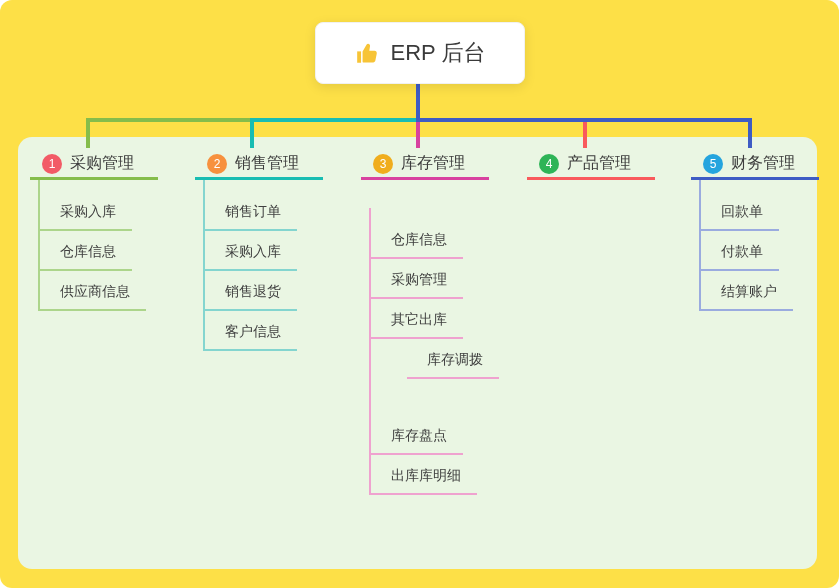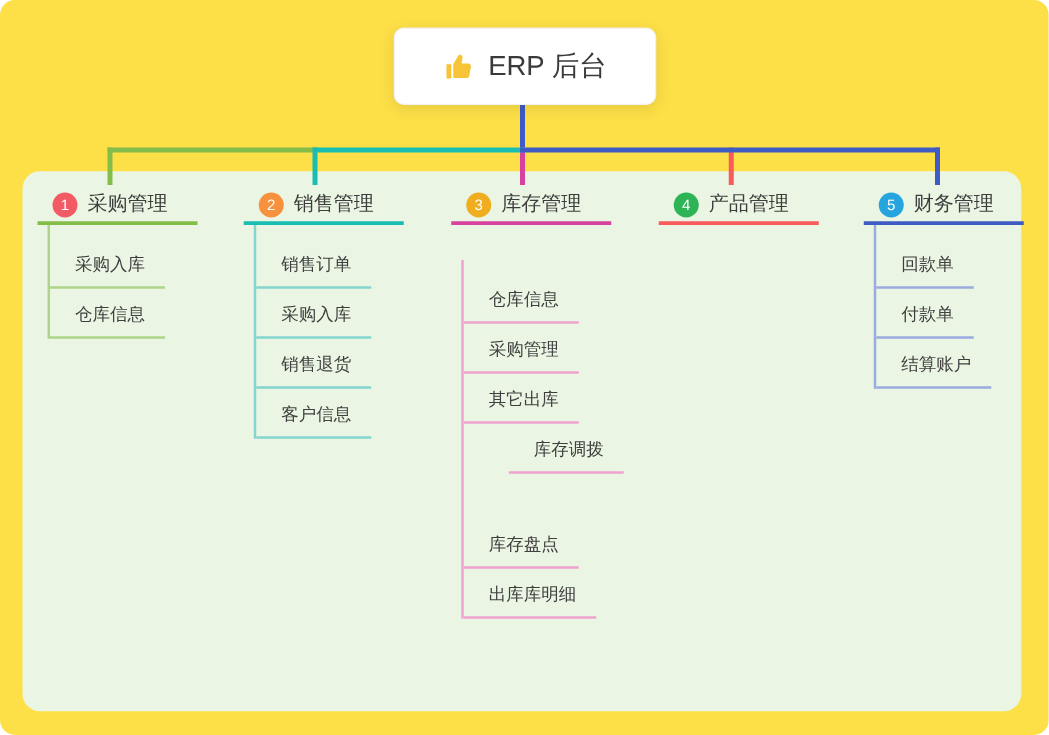--- a/index.html
+++ b/index.html
@@ -67,20 +67,21 @@
     <div class="seg h" style="left: 250px; width: 170px; background: rgb(25, 189, 178);"></div>
     <div class="seg h" style="left: 416px; width: 336px; background: rgb(62, 92, 196);"></div>
     <div class="branch" style="left: 30px;">
       <div class="branch-header" style="border-bottom-color: rgb(133, 189, 75);">
         <span class="badge" style="background: rgb(242, 91, 102);">1</span>
         <span class="branch-label">采购管理</span>
       </div>
       <div class="items" style="border-left-color: rgb(172, 213, 139);">
         <div class="item" style="border-bottom-color: rgb(172, 213, 139);">采购入库</div>
         <div class="item" style="border-bottom-color: rgb(172, 213, 139);">仓库信息</div>
+        <div class="item" style="border-bottom-color: rgb(172, 213, 139);">供应商信息</div>
       </div>
     </div>
 
     <div class="branch" style="left: 195px;">
       <div class="branch-header" style="border-bottom-color: rgb(25, 189, 178);">
         <span class="badge" style="background: rgb(247, 145, 62);">2</span>
         <span class="branch-label">销售管理</span>
       </div>
       <div class="items" style="border-left-color: rgb(132, 213, 207);">
         <div class="item" style="border-bottom-color: rgb(132, 213, 207);">销售订单</div>

